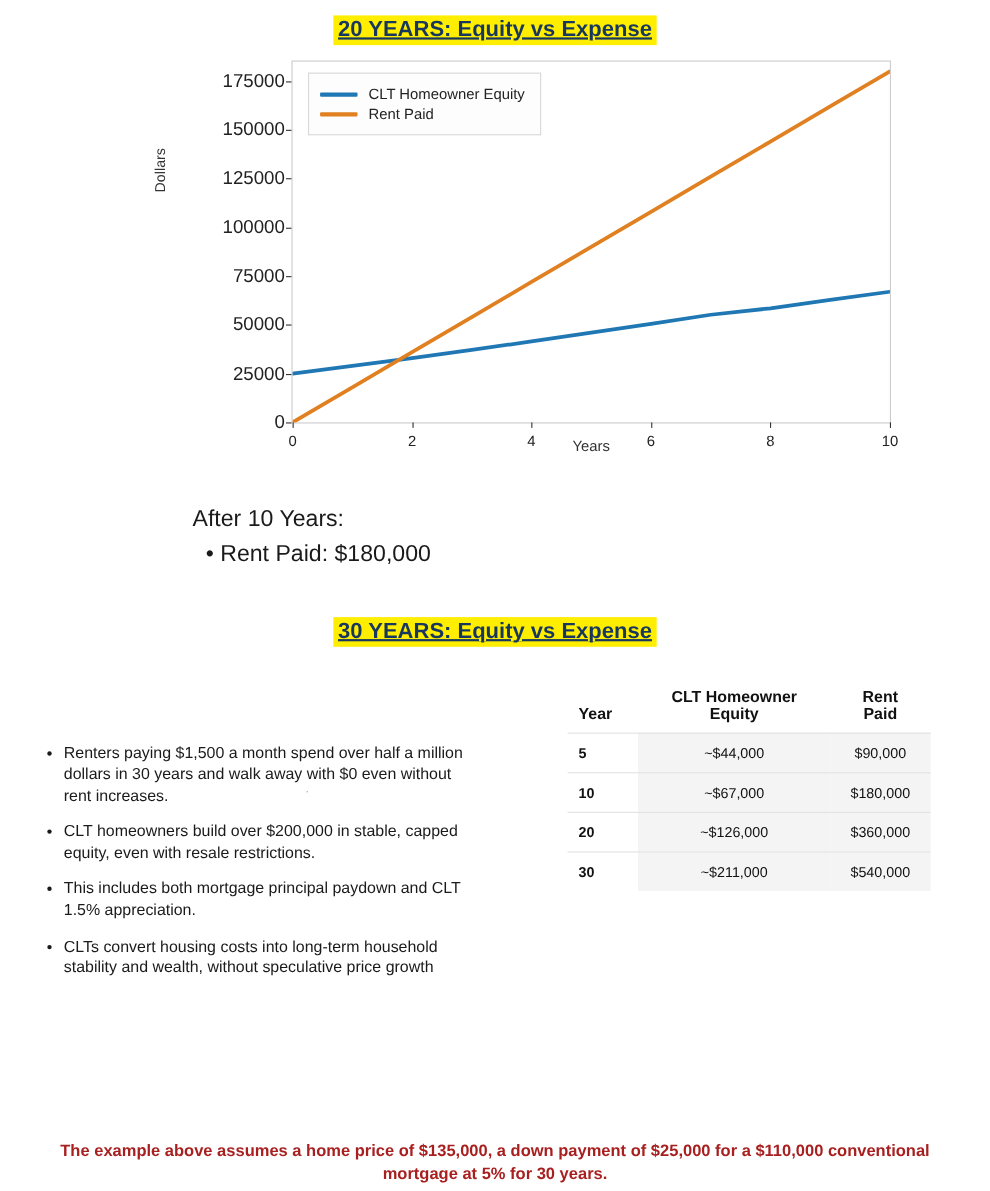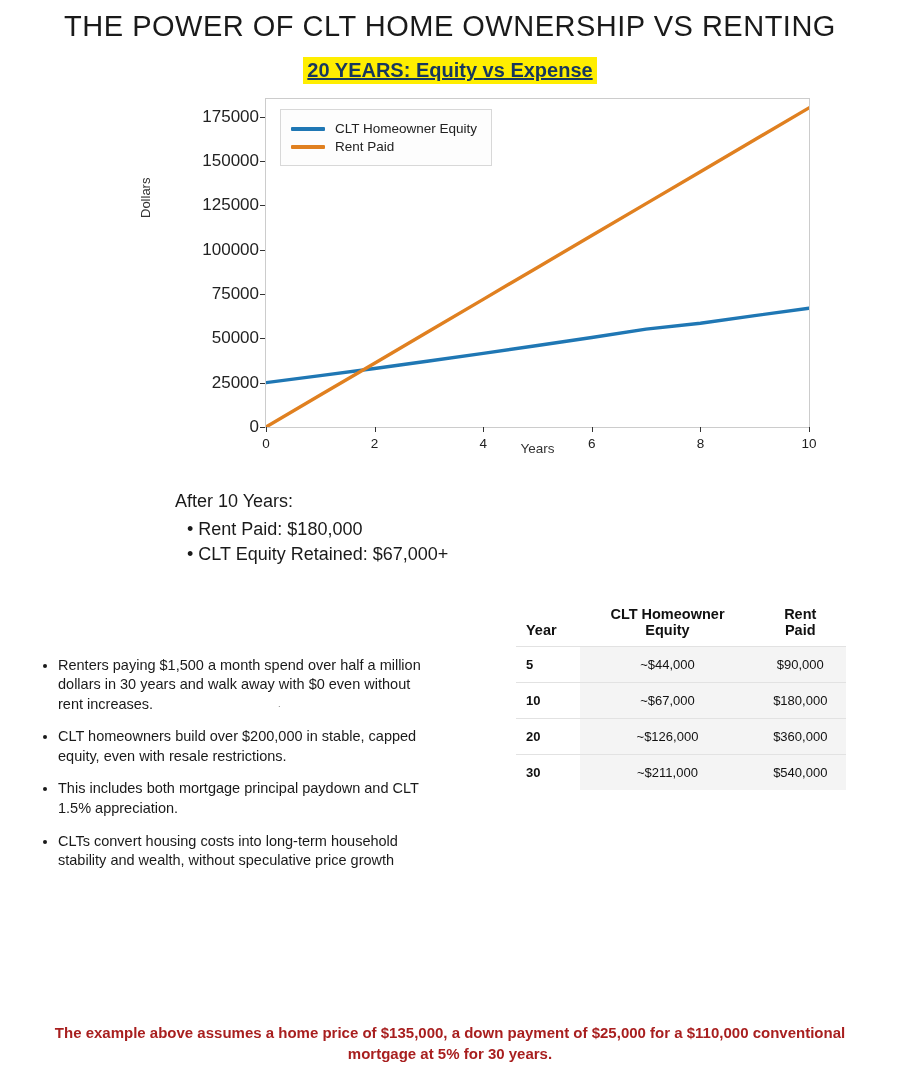--- a/index.html
+++ b/index.html
@@ -144,22 +144,22 @@
   .legend-swatch {
     width: 34px;
     height: 4px;
     margin-right: 10px;
     border-radius: 1px;
   }
 
   
   .summary {
     width: 560px;
-    margin: 9px auto 0 175px;
-    font-size: 18px;
+    margin: 20px auto 0 175px;
+    font-size: 21px;
     color: #1a1a1a;
     line-height: 1.42;
   }
   .summary .head { margin-bottom: 2px; }
   .summary .bullet { padding-left: 12px; }
 
   
   .lower {
     display: flex;
     margin-top: 26px;
@@ -232,21 +232,20 @@
     top: 704px;
     color: #888;
     font-size: 11px;
   }
 </style>
 </head>
 <body>
 
 <div class="page">
 
-  <div class="main-title">THE POWER OF CLT HOME OWNERSHIP VS RENTING</div>
 
   <div class="section-heading-wrap">
     <span class="section-heading">20 YEARS:  Equity vs Expense</span>
   </div>
 
   <div class="chart-block">
     <div class="chart-area">
       <div class="ylabel">Dollars</div>
       <div class="plot-frame">
         <div class="plot-inner" id="plot-inner">
@@ -294,23 +293,25 @@
           <div class="xtick-mark" style="left: 434.4px;"></div>
           <div class="xtick" style="left: 543px;">10</div>
           <div class="xtick-mark" style="left: 543px;"></div>
         </div>
     </div>
   </div>
 
   <div class="summary">
     <div class="head">After 10 Years:</div>
     <div class="bullet">• Rent Paid: $180,000</div>
-    <div class="bullet">• CLT Equity Retained: $67,000+</div>
-  </div>
-
+  </div>
+
+  <div class="section-heading-wrap" style="margin-top:42px;">
+    <span class="section-heading">30 YEARS:  Equity vs Expense</span>
+  </div>
 
   <div class="tiny-dot">˙</div>
 
   <div class="lower">
     <div class="bullets">
       <ul id="bullet-list">
           <li>Renters paying $1,500 a month spend over half a million dollars in 30 years and walk away with $0 even without rent increases.</li>
           <li>CLT homeowners build over $200,000 in stable, capped equity, even with resale restrictions.</li>
           <li>This includes both mortgage principal paydown and CLT 1.5% appreciation.</li>
           <li>CLTs convert housing costs into long-term household stability and wealth, without speculative price growth</li>

